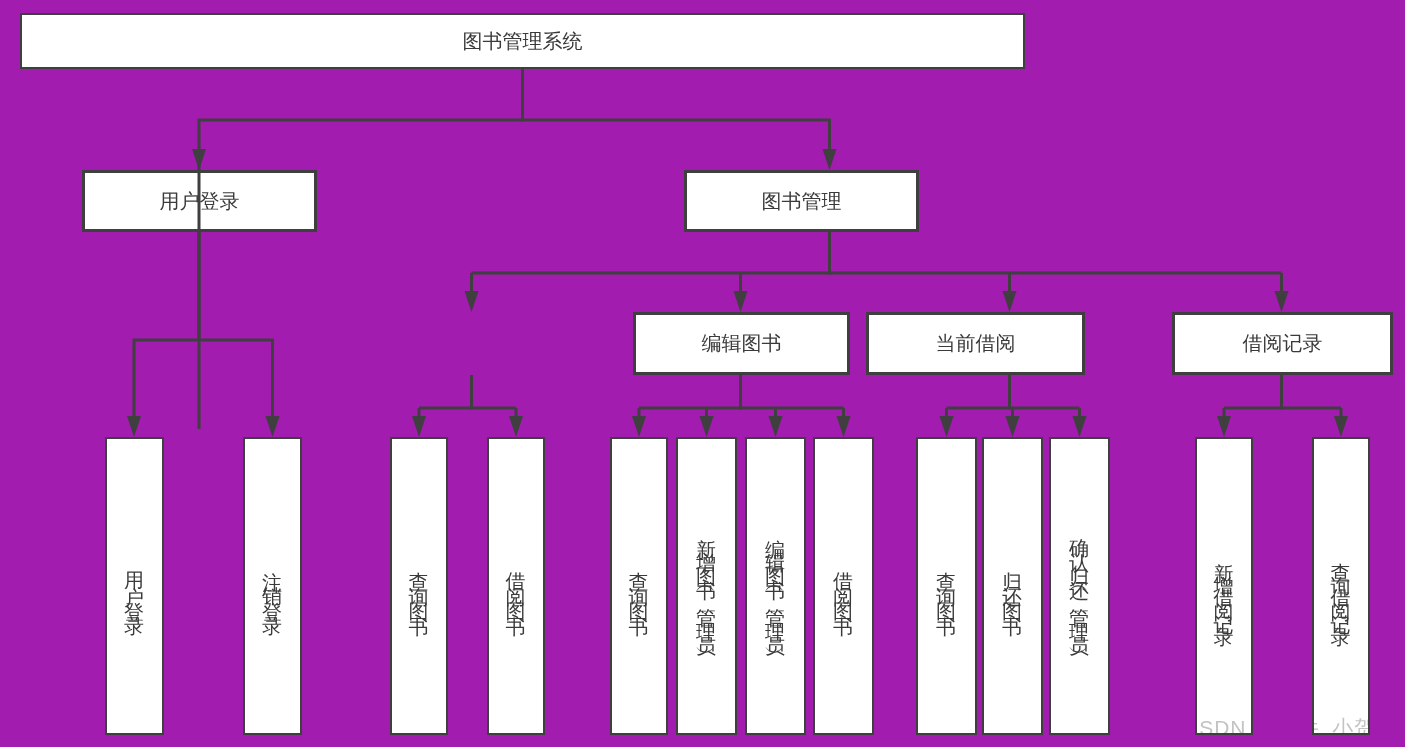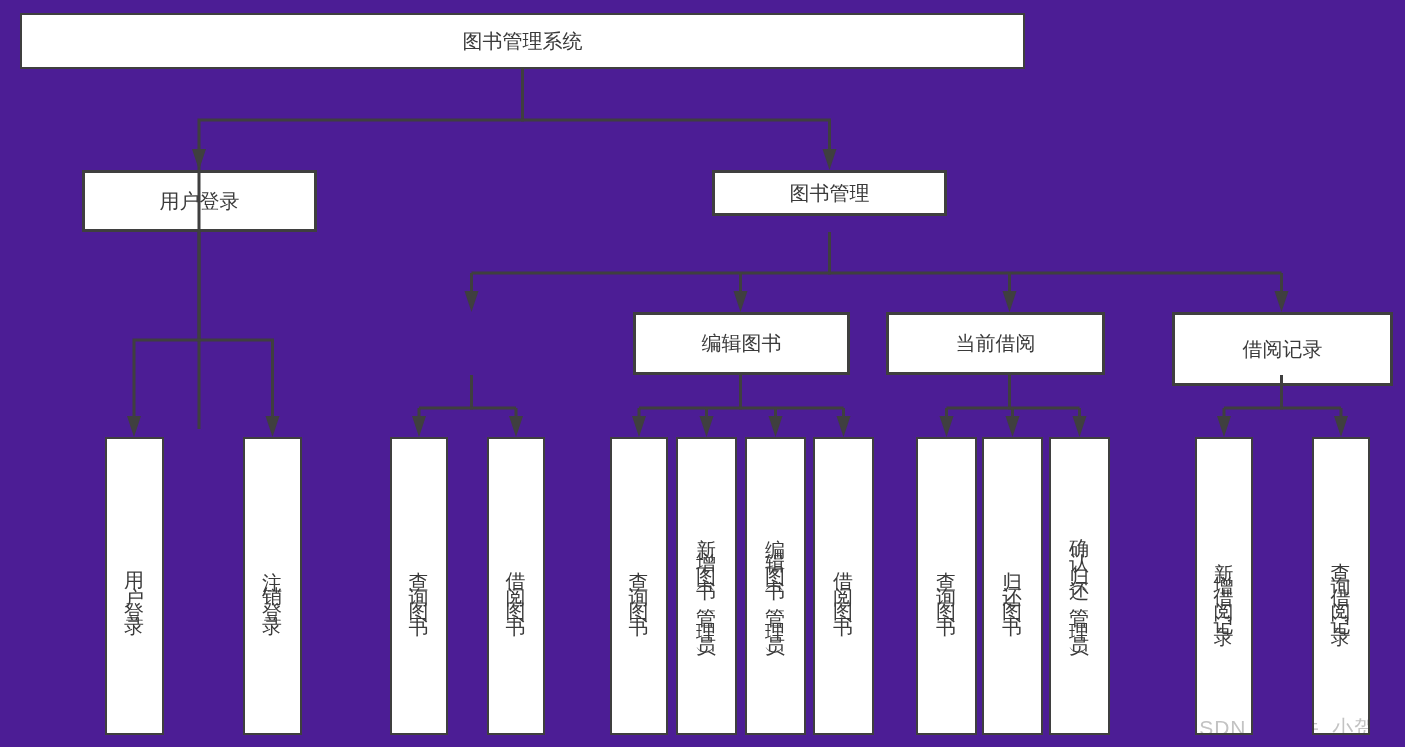--- a/index.html
+++ b/index.html
@@ -1,17 +1,17 @@
 <!DOCTYPE html>
 <html><head>
 <meta charset="utf-8">
 <style>
   html,body{margin:0;padding:0;background:#ffffff;}
   .canvas{
-    position:relative;width:1405px;height:747px;background:#4c1d95;overflow:hidden;
+    position:relative;width:1405px;height:747px;background:#a21caf;overflow:hidden;
     font-family:"Liberation Sans","DejaVu Sans",sans-serif;
   }
   .connectors{position:absolute;left:0;top:0;z-index:3;pointer-events:none;}
   .connectors line,.connectors polyline{stroke:#3f3f3f;stroke-width:3;fill:none;}
   .connectors polygon{fill:#3f3f3f;stroke:none;}
   .node{
     position:absolute;z-index:1;background:#ffffff;border:3px solid #3f3f3f;
     box-sizing:border-box;display:flex;align-items:center;justify-content:center;
     color:#3a3a3a;font-size:20px;white-space:nowrap;
   }
@@ -90,31 +90,31 @@
     <polygon points="1334,416 1348,416 1341,437"></polygon>
   </svg>
 
   <div class="node root" style="left:20px;top:13px;width:1005px;height:56px">
     <span>图书管理系统</span>
   </div>
 
   <div class="node" style="left:82px;top:170px;width:235px;height:62px">
     <span>用户登录</span>
   </div>
-  <div class="node" style="left:712px;top:170px;width:235px;height:46px">
+  <div class="node" style="left:684px;top:170px;width:235px;height:62px">
     <span>图书管理</span>
   </div>
 
   <div class="node" style="left:633px;top:312px;width:217px;height:63px">
     <span>编辑图书</span>
   </div>
-  <div class="node" style="left:886px;top:312px;width:219px;height:63px">
+  <div class="node" style="left:866px;top:312px;width:219px;height:63px">
     <span>当前借阅</span>
   </div>
-  <div class="node" style="left:1172px;top:312px;width:221px;height:74px">
+  <div class="node" style="left:1172px;top:312px;width:221px;height:63px">
     <span>借阅记录</span>
   </div>
 
   <div class="node leaf" style="left:105px;top:437px;width:59px;height:298px">
     <span class="vtext">用户登录</span>
   </div>
   <div class="node leaf" style="left:243px;top:437px;width:59px;height:298px">
     <span class="vtext">注销登录</span>
   </div>
 

